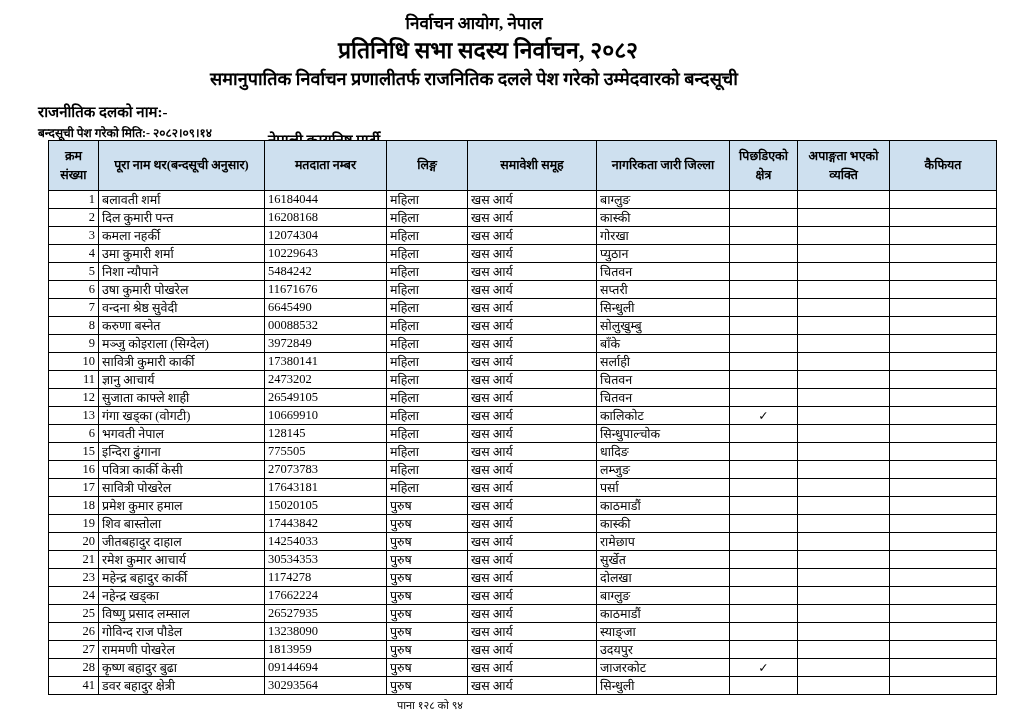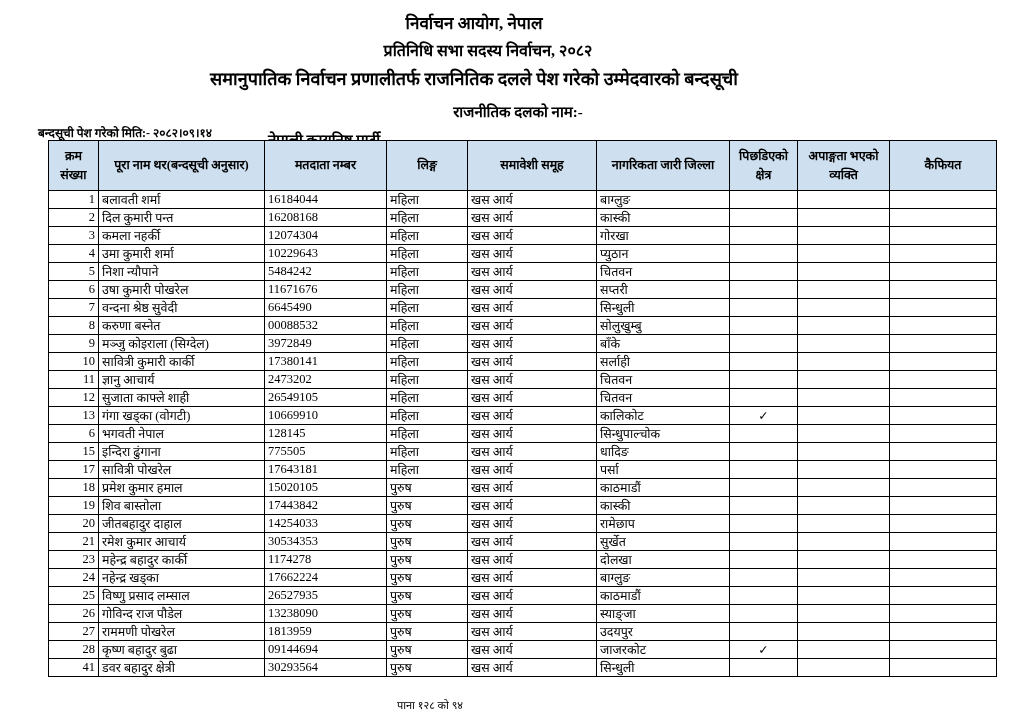--- a/index.html
+++ b/index.html
@@ -1,24 +1,24 @@
 <!DOCTYPE html>
 <html><head>
 <meta charset="utf-8">
 <style>
   * { margin: 0; padding: 0; box-sizing: border-box; }
   html, body { width: 1024px; height: 724px; background: #ffffff; overflow: hidden; }
   body { font-family: "Liberation Serif", "DejaVu Sans", serif; color: #000; position: relative; }
 
   .titles { position: absolute; top: 10px; left: 0; width: 948px; text-align: center; }
   .title-line1 { font-size: 17px; font-weight: bold; line-height: 27px; }
-  .title-line2 { font-size: 16px; font-weight: bold; line-height: 28px; padding-left: 28px; }
+  .title-line2 { font-size: 23px; font-weight: bold; line-height: 28px; padding-left: 28px; }
   .title-line3 { font-size: 18px; font-weight: bold; line-height: 29px; }
 
-  .party-row { position: absolute; top: 101px; left: 38px; width: 960px; text-align: center; }
+  .party-row { position: absolute; top: 101px; left: 38px; width: 960px; }
   .party-label { font-size: 15px; font-weight: bold; display: inline-block; }
   .party-name { font-size: 15px; font-weight: bold; position: absolute; left: 230px; top: 0; margin-top: 28px; }
   .date-row { position: absolute; top: 124px; left: 38px; font-size: 12px; font-weight: bold; }
 
   table.roster { position: absolute; top: 140px; left: 48px; width: 948px;
                  border-collapse: collapse; table-layout: fixed; }
   table.roster th, table.roster td { border: 1px solid #000; overflow: hidden; white-space: nowrap; }
   table.roster th { background: #cee0ef; font-size: 12.5px; font-weight: bold;
                     text-align: center; vertical-align: middle; height: 50px;
                     padding: 2px 3px; white-space: normal; line-height: 1.5; }
@@ -231,20 +231,31 @@
         <td class="c-name">इन्दिरा ढुंगाना</td>
         <td class="c-voter">775505</td>
         <td class="c-gender">महिला</td>
         <td class="c-group">खस आर्य</td>
         <td class="c-district">धादिङ</td>
         <td class="c-backward"></td>
         <td class="c-disability"></td>
         <td class="c-remark"></td>
       </tr>
       <tr>
+        <td class="c-sn">16</td>
+        <td class="c-name">पवित्रा कार्की केसी</td>
+        <td class="c-voter">27073783</td>
+        <td class="c-gender">महिला</td>
+        <td class="c-group">खस आर्य</td>
+        <td class="c-district">लम्जुङ</td>
+        <td class="c-backward"></td>
+        <td class="c-disability"></td>
+        <td class="c-remark"></td>
+      </tr>
+      <tr>
         <td class="c-sn">17</td>
         <td class="c-name">सावित्री पोखरेल</td>
         <td class="c-voter">17643181</td>
         <td class="c-gender">महिला</td>
         <td class="c-group">खस आर्य</td>
         <td class="c-district">पर्सा</td>
         <td class="c-backward"></td>
         <td class="c-disability"></td>
         <td class="c-remark"></td>
       </tr>

